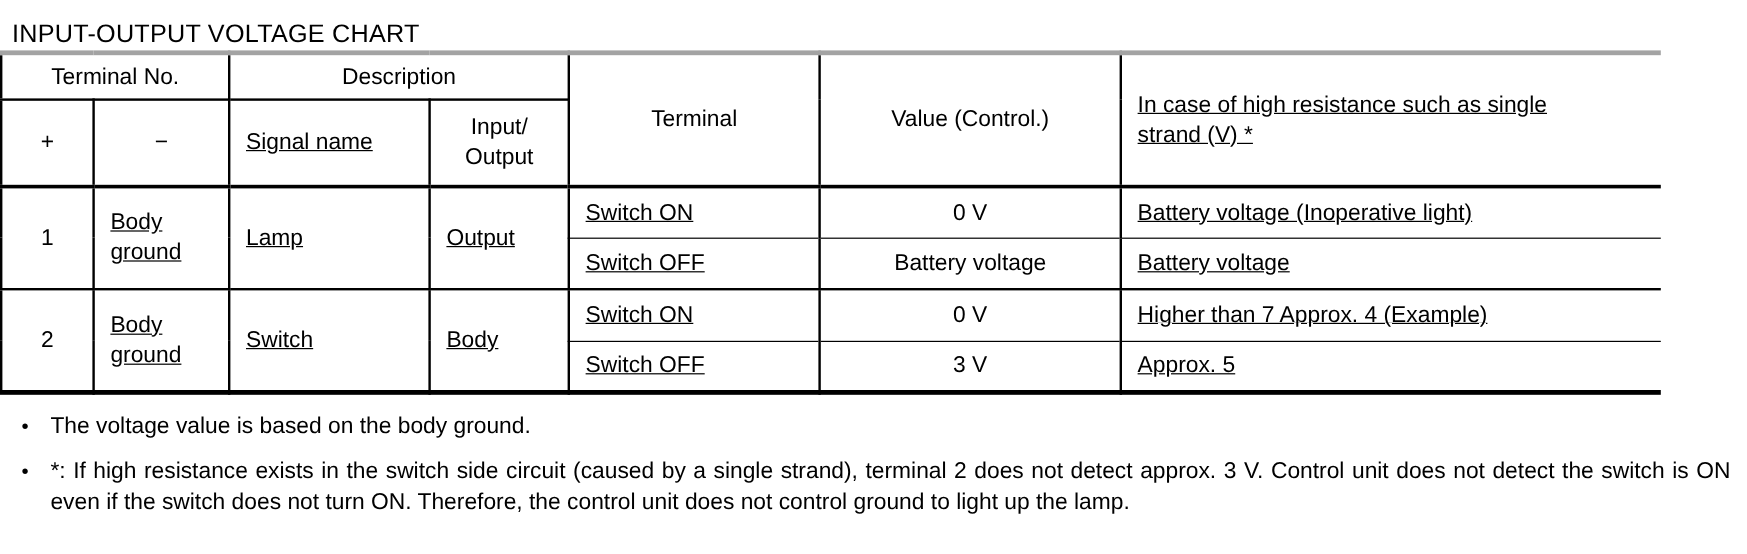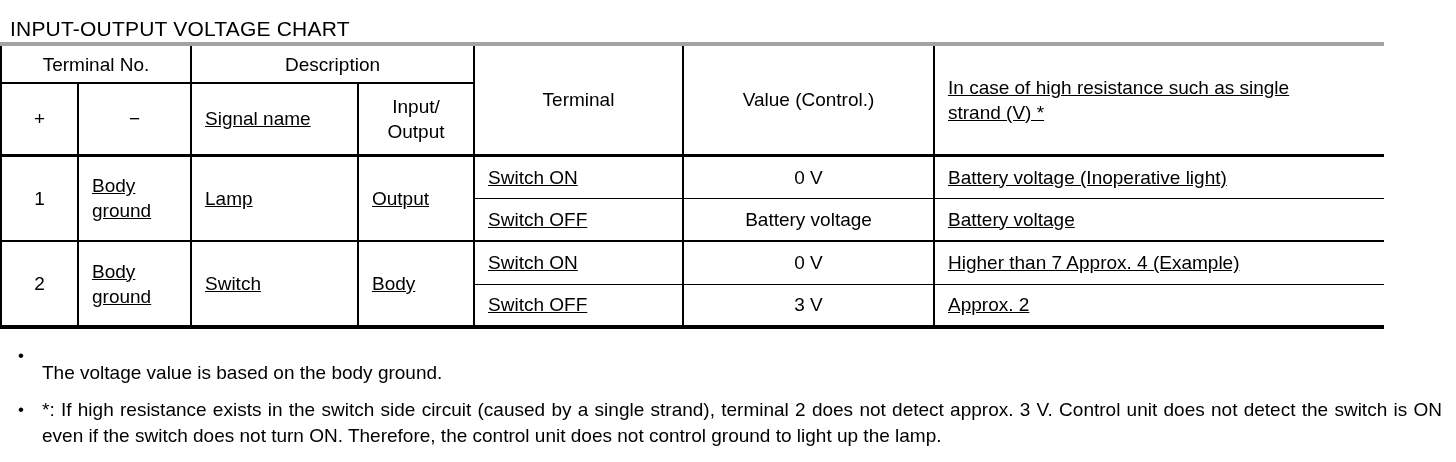--- a/index.html
+++ b/index.html
@@ -58,21 +58,21 @@
   }
   .note .bullet {
     flex: 0 0 24px;
     font-size: 17px;
     line-height: 26px;
   }
   .note .note-text {
     flex: 1 1 auto;
     text-align: justify;
   }
-  .note .note-text.single { text-align: left; margin-top: 17px; }
+  .note .note-text.single { text-align: left; }
 </style>
 </head>
 <body>
 
 <div class="page">
 
   <div class="title">INPUT-OUTPUT VOLTAGE CHART</div>
 
   <table class="voltage">
     <colgroup>
@@ -123,21 +123,21 @@
 ground</td>
         <td rowspan="2" class="l">Switch</td>
         <td rowspan="2" class="l">Body</td>
         <td class="l sub-sep">Switch ON</td>
         <td class="c sub-sep">0 V</td>
         <td class="l sub-sep lastcol">Higher than 7 Approx. 4 (Example)</td>
       </tr>
       <tr class="brow">
         <td class="l">Switch OFF</td>
         <td class="c">3 V</td>
-        <td class="l lastcol">Approx. 2</td>
+        <td class="l lastcol">Approx. 5</td>
       </tr>
     </tbody>
   </table>
 
   <div class="notes">
     <div class="note">
       <span class="bullet">•</span>
       <span class="note-text single">The voltage value is based on the body ground.</span>
     </div>
     <div class="note">

